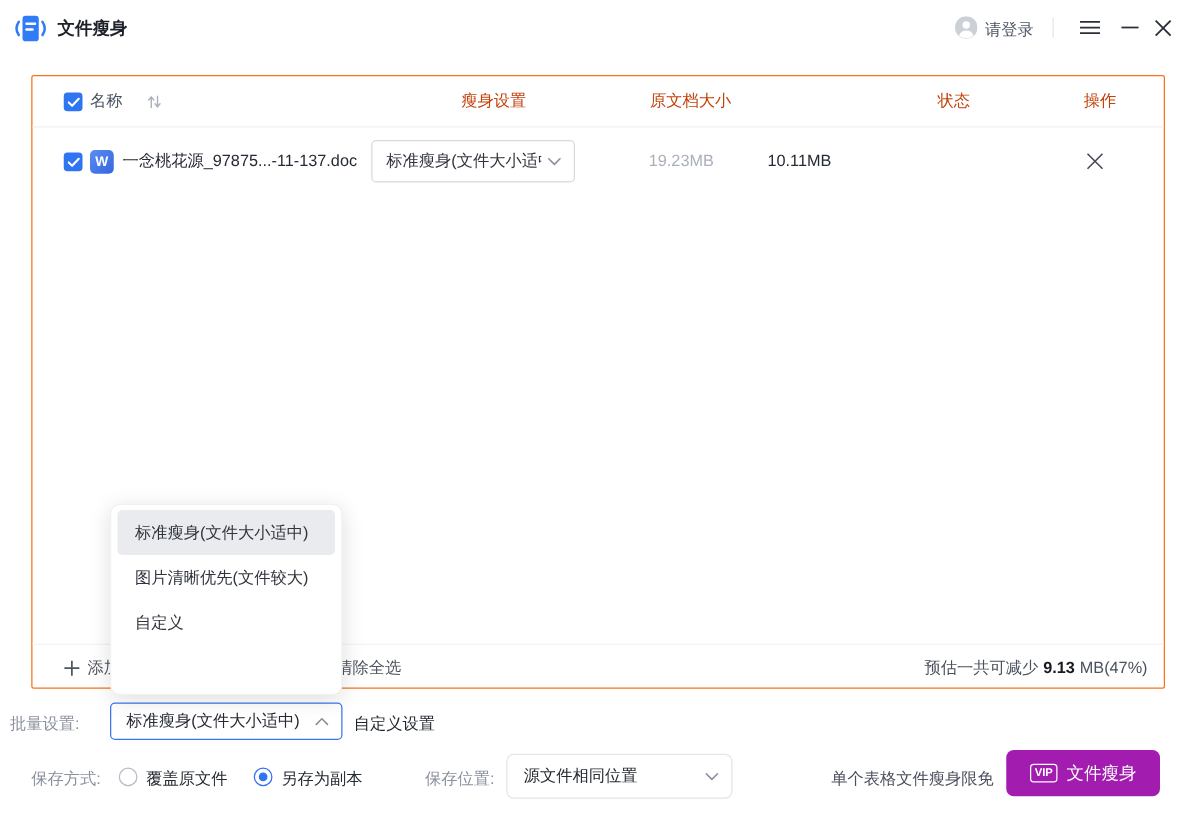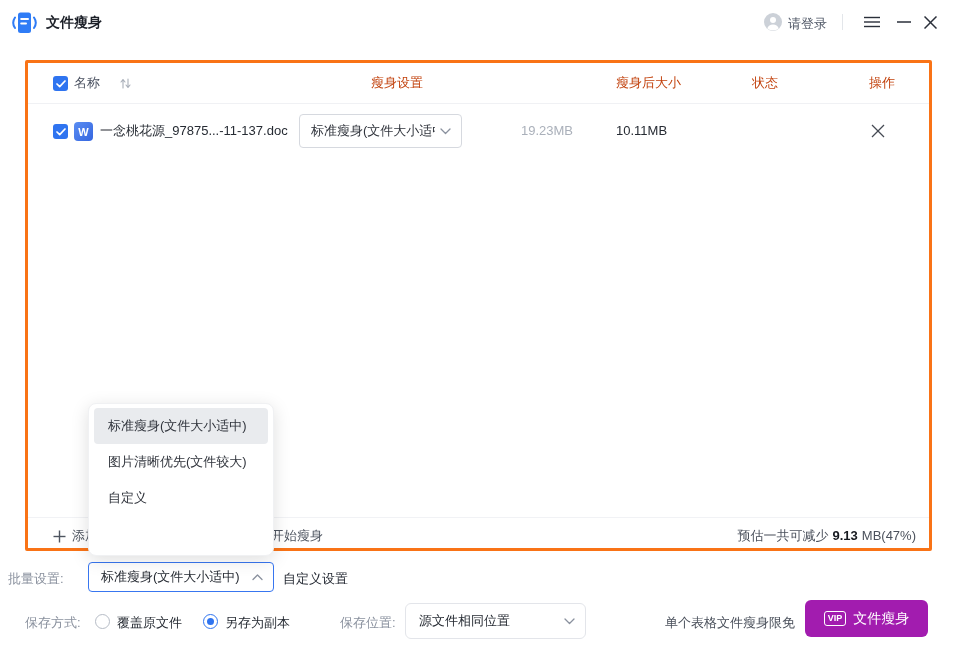--- a/index.html
+++ b/index.html
@@ -10,21 +10,21 @@
   .titlebar { position:absolute; left:0; top:0; width:957px; height:44px; background:#fff;text-align:center; }
   .logo { position:absolute; left:11px; top:9px; width:27px; height:27px; }
   .app-title { position:absolute; left:46px; top:14px; font-size:14px; font-weight:bold; color:#1d2129; }
   .avatar { position:absolute; left:764px; top:13px; width:18px; height:18px; cursor:pointer; }
   .login { position:absolute; left:788px; top:15px; font-size:13px; color:#4e5665; cursor:pointer; }
   .tb-divider { position:absolute; left:842px; top:14px; width:0; height:16px; border-left:1px solid #e3e6ea; }
   .tb-btn { position:absolute; top:10px; width:24px; height:24px; display:flex; align-items:center; justify-content:center; cursor:pointer; }
   .tb-menu { left:860px; } .tb-min { left:892px; } .tb-close { left:918px; }
 
   
-  .card { position:absolute; left:25px; top:60px; width:907px; height:491px; border:3px solid #f97316; border-radius:2px; background:#fff; }
+  .card { position:absolute; left:25px; top:60px; width:907px; height:491px; border:1px solid #f97316; border-radius:2px; background:#fff; }
   .thead-text { position:absolute; top:0; line-height:40px; font-size:13px; color:#c2410c; }
   .thead-border { position:absolute; left:0; top:40px; width:100%; border-top:1px solid #f0f1f4; }
   .col-name { left:46px; color:#4a5160; }
   .col-setting { left:343px; } .col-orig { left:494px; } .col-after { left:588px; }
   .col-status { left:724px; } .col-action { left:841px; }
 
   .checkbox { position:absolute; width:15px; height:15px; background:#2f74f0; border-radius:3px; display:flex; align-items:center; justify-content:center; cursor:pointer; }
   .cb-head { left:25px; top:13px; }
   .cb-row { left:25px; top:61px; }
   .sort-icon { position:absolute; left:91px; top:14px; cursor:pointer; }
@@ -124,21 +124,21 @@
       </svg>
   </div>
   <div class="thead-text col-name">名称</div>
   <div class="sort-icon">
     <svg width="13" height="13" viewBox="0 0 13 13">
       <path d="M4 11 V2.5 M4 2.5 L2 5 M4 2.5 L6 5" stroke="#a9afb9" stroke-width="1.1" fill="none" stroke-linecap="round" stroke-linejoin="round"></path>
       <path d="M9 2 V10.5 M9 10.5 L7 8 M9 10.5 L11 8" stroke="#a9afb9" stroke-width="1.1" fill="none" stroke-linecap="round" stroke-linejoin="round"></path>
     </svg>
   </div>
   <div class="thead-text col-setting">瘦身设置</div>
-  <div class="thead-text col-after">瘦身后大小</div>
+  <div class="thead-text col-orig">原文档大小</div>
   <div class="thead-text col-status">状态</div>
   <div class="thead-text col-action">操作</div>
   <div class="thead-border"></div>
 
   <div class="checkbox cb-row">
     <svg width="10" height="8" viewBox="0 0 10 8">
         <path d="M1 4 L3.7 6.6 L9 1" stroke="#fff" stroke-width="1.7" fill="none" stroke-linecap="round" stroke-linejoin="round"></path>
       </svg>
   </div>
   <div class="w-icon">W</div>
@@ -161,21 +161,21 @@
   </div>
 
   <div class="card-toolbar">
     <div class="add-btn">
       <svg width="13" height="13" viewBox="0 0 13 13">
         <line x1="6.5" y1="0.5" x2="6.5" y2="12.5" stroke="#4e5560" stroke-width="1.4"></line>
         <line x1="0.5" y1="6.5" x2="12.5" y2="6.5" stroke="#4e5560" stroke-width="1.4"></line>
       </svg>
       <span>添加</span>
     </div>
-    <div class="clear-btn">开始瘦身</div>
+    <div class="clear-btn">清除全选</div>
     <div class="estimate"><span>预估一共可减少</span><b>9.13</b><span>MB(47%)</span></div>
   </div>
 </div>
 
 <div class="popup">
   <div class="popup-item selected">标准瘦身(文件大小适中)</div>
   <div class="popup-item">图片清晰优先(文件较大)</div>
   <div class="popup-item">自定义</div>
 </div>
 

